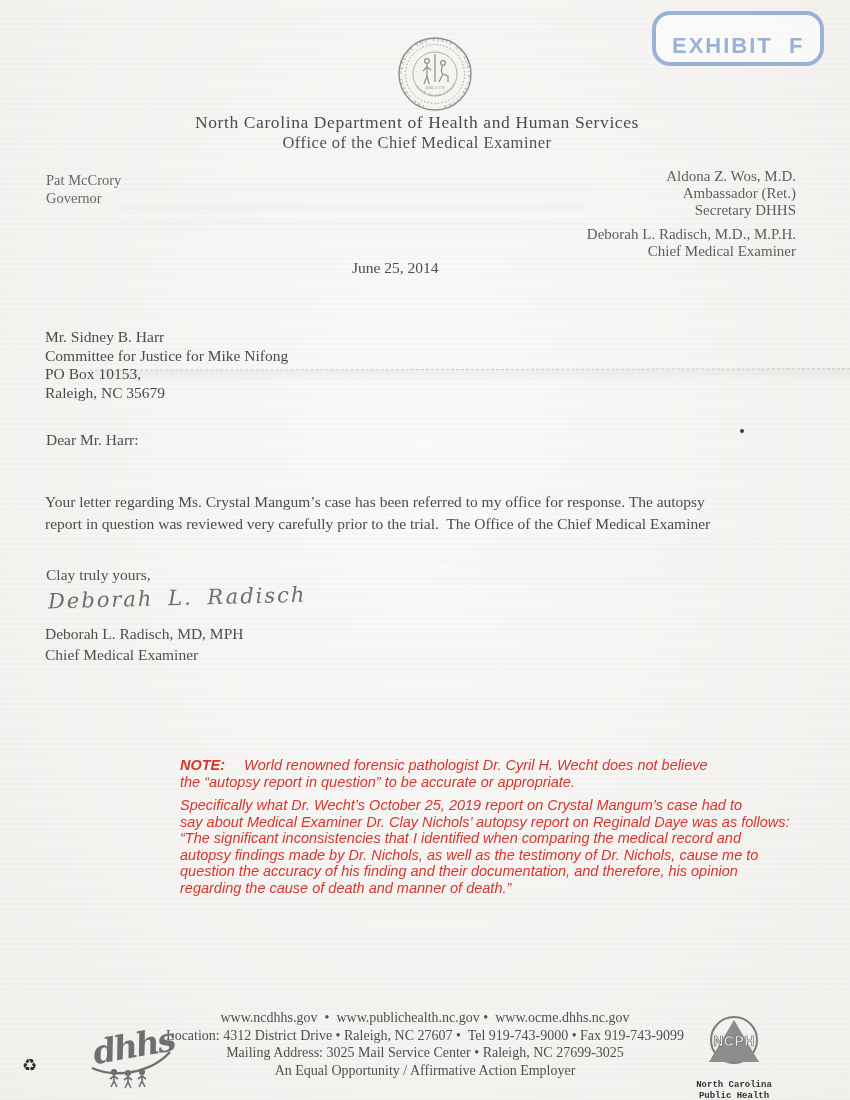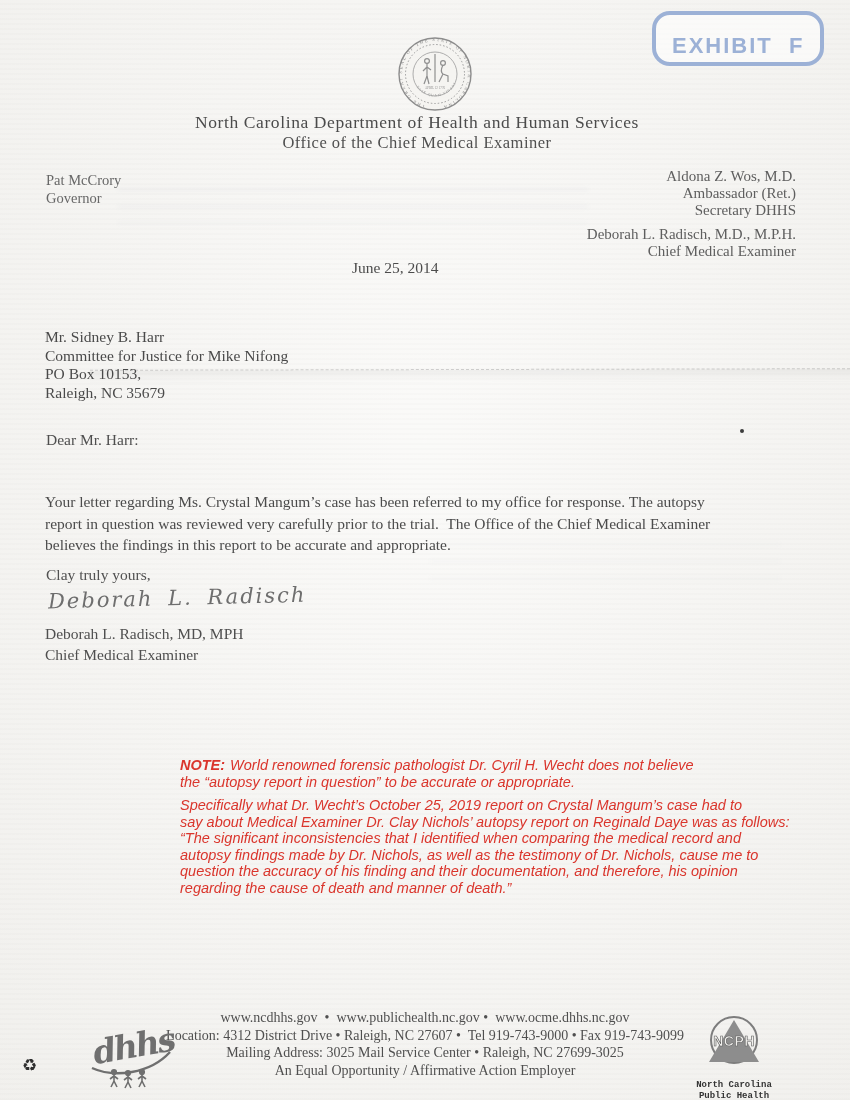--- a/index.html
+++ b/index.html
@@ -55,21 +55,21 @@
     transform:rotate(-1.5deg);
   }
   .sender{left:45px;top:624px;font-size:15.5px;color:#4f4f4f;line-height:20.5px;}
 
   
   .note{
     left:180px;top:757px;width:590px;
     font-family:"Liberation Sans",sans-serif;font-style:italic;
     font-size:14.5px;color:#da352c;line-height:17px;
   }
-  .note .lbl{font-weight:bold;margin-right:5px;}
+  .note .lbl{font-weight:bold;margin-right:19px;}
   .note .p2{margin-top:6px;line-height:16.5px;}
 
   
   .footer{left:60px;right:60px;top:1009px;text-align:center;font-size:14px;color:#4f4f4f;line-height:17.5px;}
 
   .dhhs-logo{left:84px;top:1020px;width:92px;height:74px;}
   .recycle{left:22px;top:1055px;font-size:17px;color:#2e2e2e;}
 
   .ncph{left:694px;top:1014px;width:80px;text-align:center;}
   .ncph-caption{font-family:Liberation Mono, monospace;font-weight:bold;font-size:9px;line-height:10.5px;color:#333;}
@@ -153,21 +153,20 @@
   <div class="abs crease"></div>
   <div class="abs smudge sm1"></div>
   <div class="abs smudge sm2"></div>
   <div class="abs speck"></div>
 
   <div class="abs salutation">Dear Mr. Harr:</div>
 
   <div class="abs body-par">
     <div class="line">Your letter regarding Ms. Crystal Mangum’s case has been referred to my office for response. The autopsy</div>
     <div class="line">report in question was reviewed very carefully prior to the trial.  The Office of the Chief Medical Examiner</div>
-    <div class="line">believes the findings in this report to be accurate and appropriate.</div>
   </div>
 
   <div class="abs valediction">Clay truly yours,</div>
   <div class="abs signature">Deborah L. Radisch</div>
   <div class="abs sender">
     <div class="line">Deborah L. Radisch, MD, MPH</div>
     <div class="line">Chief Medical Examiner</div>
   </div>
 
   <div class="abs note">

